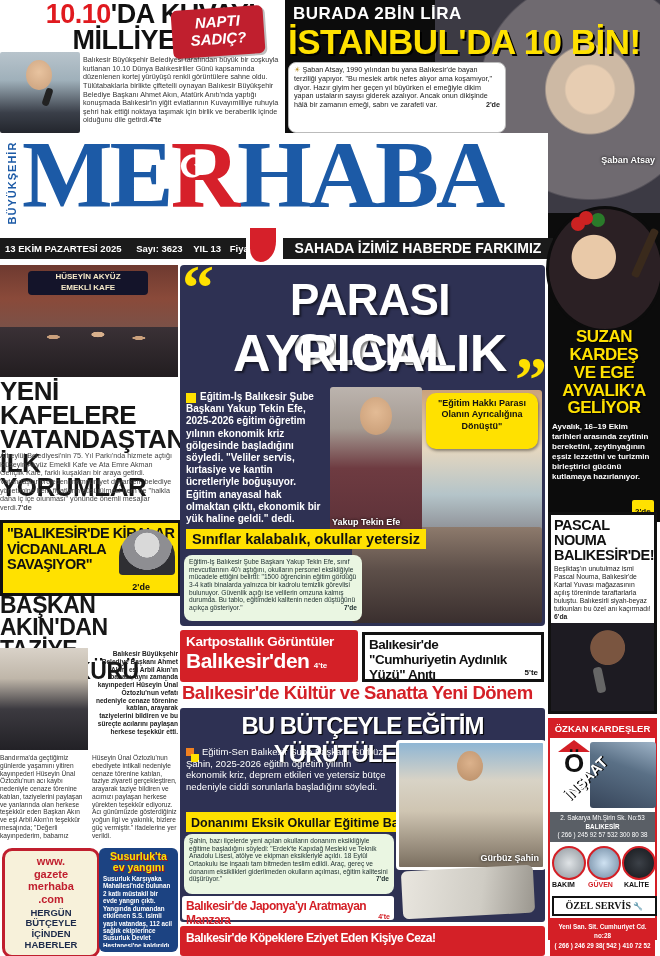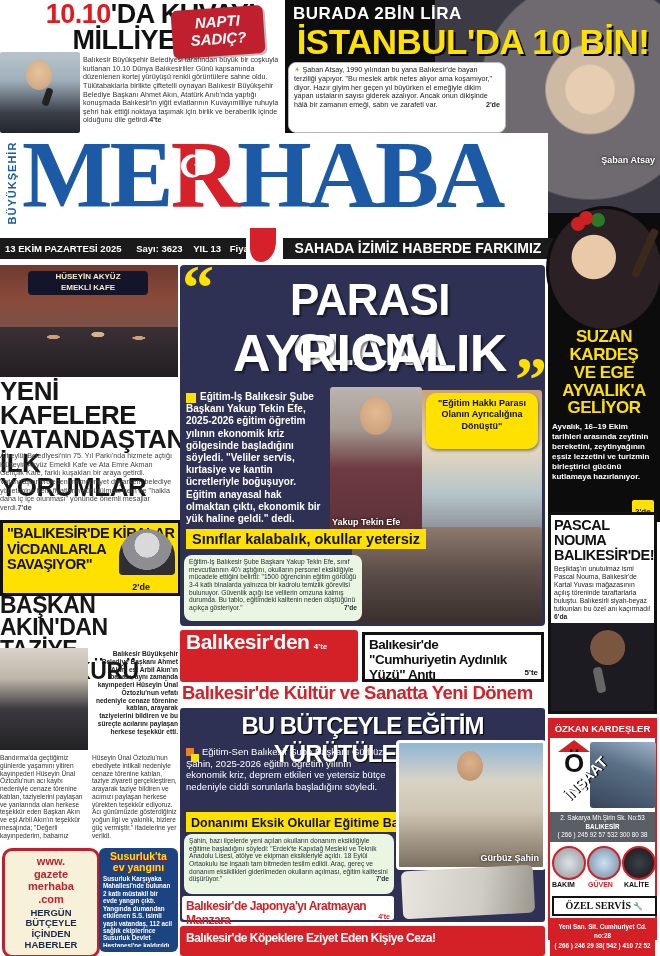--- a/index.html
+++ b/index.html
@@ -38,21 +38,21 @@
     <div style="font-size:15px;">SADIÇ?</div>
   </div>
   <div class="abs" style="left:296px;top:6px;width:40px;height:34px;background:#8e1a24;border-radius:40% 60% 55% 45%/50% 45% 60% 40%;"></div>
 
   <div class="abs" style="left:285px;top:0;width:375px;height:135px;background:#0c0c0c;"></div>
   <div class="abs" style="left:548px;top:0;width:112px;height:522px;background:#0c0c0c;"></div>
   <div class="abs photo" style="left:432px;top:0;width:228px;height:213px;background:radial-gradient(circle at 68% 42%,#e7cdb2 0 12%,#cdb9a4 13% 22%,#6f6a70 23% 55%,#3c3a44 56% 100%);border-radius:0 0 0 70px;border-left:3px solid #0c0c0c;">
     <div class="abs" style="right:8px;top:155px;color:#fff;font-size:9px;font-weight:bold;text-shadow:0 0 3px #000;">Şaban Atsay</div>
   </div>
   <div class="abs hl" style="left:293px;top:4px;color:#fff;font-size:17px;letter-spacing:0.5px;">BURADA 2BİN LİRA</div>
-  <div class="abs hl cond" style="left:288px;top:22px;width:370px;color:#ffe100;font-size:35px;text-shadow:2px 2px 0 #000;text-align:center;">İSTANBUL'DA 10 BİN!</div>
+  <div class="abs hl cond" style="left:288px;top:22px;width:370px;color:#ffe100;font-size:35px;text-shadow:2px 2px 0 #000;">İSTANBUL'DA 10 BİN!</div>
   <div class="abs" style="left:288px;top:62px;width:216px;height:69px;background:#fff;border-radius:8px;border:1px solid #bbb;">
     <div class="abs wfit" style="left:5px;top:3px;width:206px;height:62px;font-size:7.2px;line-height:1.22;color:#222;">
       <span style="color:#b58a1f;">☀</span>
       <span>Şaban Atsay, 1990 yılından bu yana Balıkesir'de bayan terziliği yapıyor. "Bu meslek artık nefes alıyor ama koşamıyor," diyor. Hazır giyim her geçen yıl büyürken el emeğiyle dikim yapan ustaların sayısı giderek azalıyor. Ancak onun dikişinde hâlâ bir zamanın emeği, sabrı ve zarafeti var.</span>
       <span class="ref" style="float:right;">2'de</span>
     </div>
   </div>
 
   <div class="abs" style="left:0;top:133px;width:548px;height:102px;background:#fff;">
     <div class="abs" style="left:-36px;top:44px;width:96px;text-align:center;transform:rotate(-90deg);color:#1c5aa6;font-weight:bold;font-size:11px;letter-spacing:1px;">BÜYÜKŞEHİR</div>
@@ -164,20 +164,21 @@
 
     <div class="abs" style="left:4px;top:290px;width:178px;height:66px;background:#eaf6e2;border-radius:8px;">
       <div class="wfit" style="margin:3px 5px;height:58px;font-size:6.6px;line-height:1.16;color:#233;">
         <span>Eğitim-İş Balıkesir Şube Başkanı Yakup Tekin Efe, sınıf mevcutlarının 40'ı aştığını, okulların personel eksikliğiyle mücadele ettiğini belirtti: "1500 öğrencinin eğitim gördüğü 3-4 katlı binalarda yalnızca bir kadrolu temizlik görevlisi bulunuyor. Güvenlik açığı ise velilerin omzuna kalmış durumda. Bu tablo, eğitimdeki kalitenin neden düştüğünü açıkça gösteriyor."</span>
         <span class="ref" style="float:right;">7'de</span>
       </div>
     </div>
   </div>
 
   <div class="abs" style="left:180px;top:630px;width:178px;height:52px;background:#d42027;border-radius:3px;color:#fff;">
+    <div style="font-weight:bold;font-size:13.5px;margin:4px 0 0 6px;letter-spacing:-0.3px;">Kartpostallık Görüntüler</div>
     <div style="margin-left:6px;">
       <span style="font-weight:bold;font-size:21px;letter-spacing:-0.5px;">Balıkesir'den</span>
       <span class="ref" style="font-size:8px;">4'te</span>
     </div>
   </div>
   <div class="abs" style="left:362px;top:632px;width:176px;height:44px;background:#fff;border:3px solid #111;">
     <span style="display:inline-block;width:152px;font-weight:bold;font-size:13.5px;line-height:1.1;letter-spacing:-0.5px;color:#111;margin:3px 0 0 4px;">Balıkesir'de "Cumhuriyetin Aydınlık Yüzü" Anıtı</span>
     <span class="ref" style="position:absolute;right:3px;bottom:2px;font-size:8px;">5'te</span>
   </div>
   <div class="abs" style="left:182px;top:682px;width:362px;">

